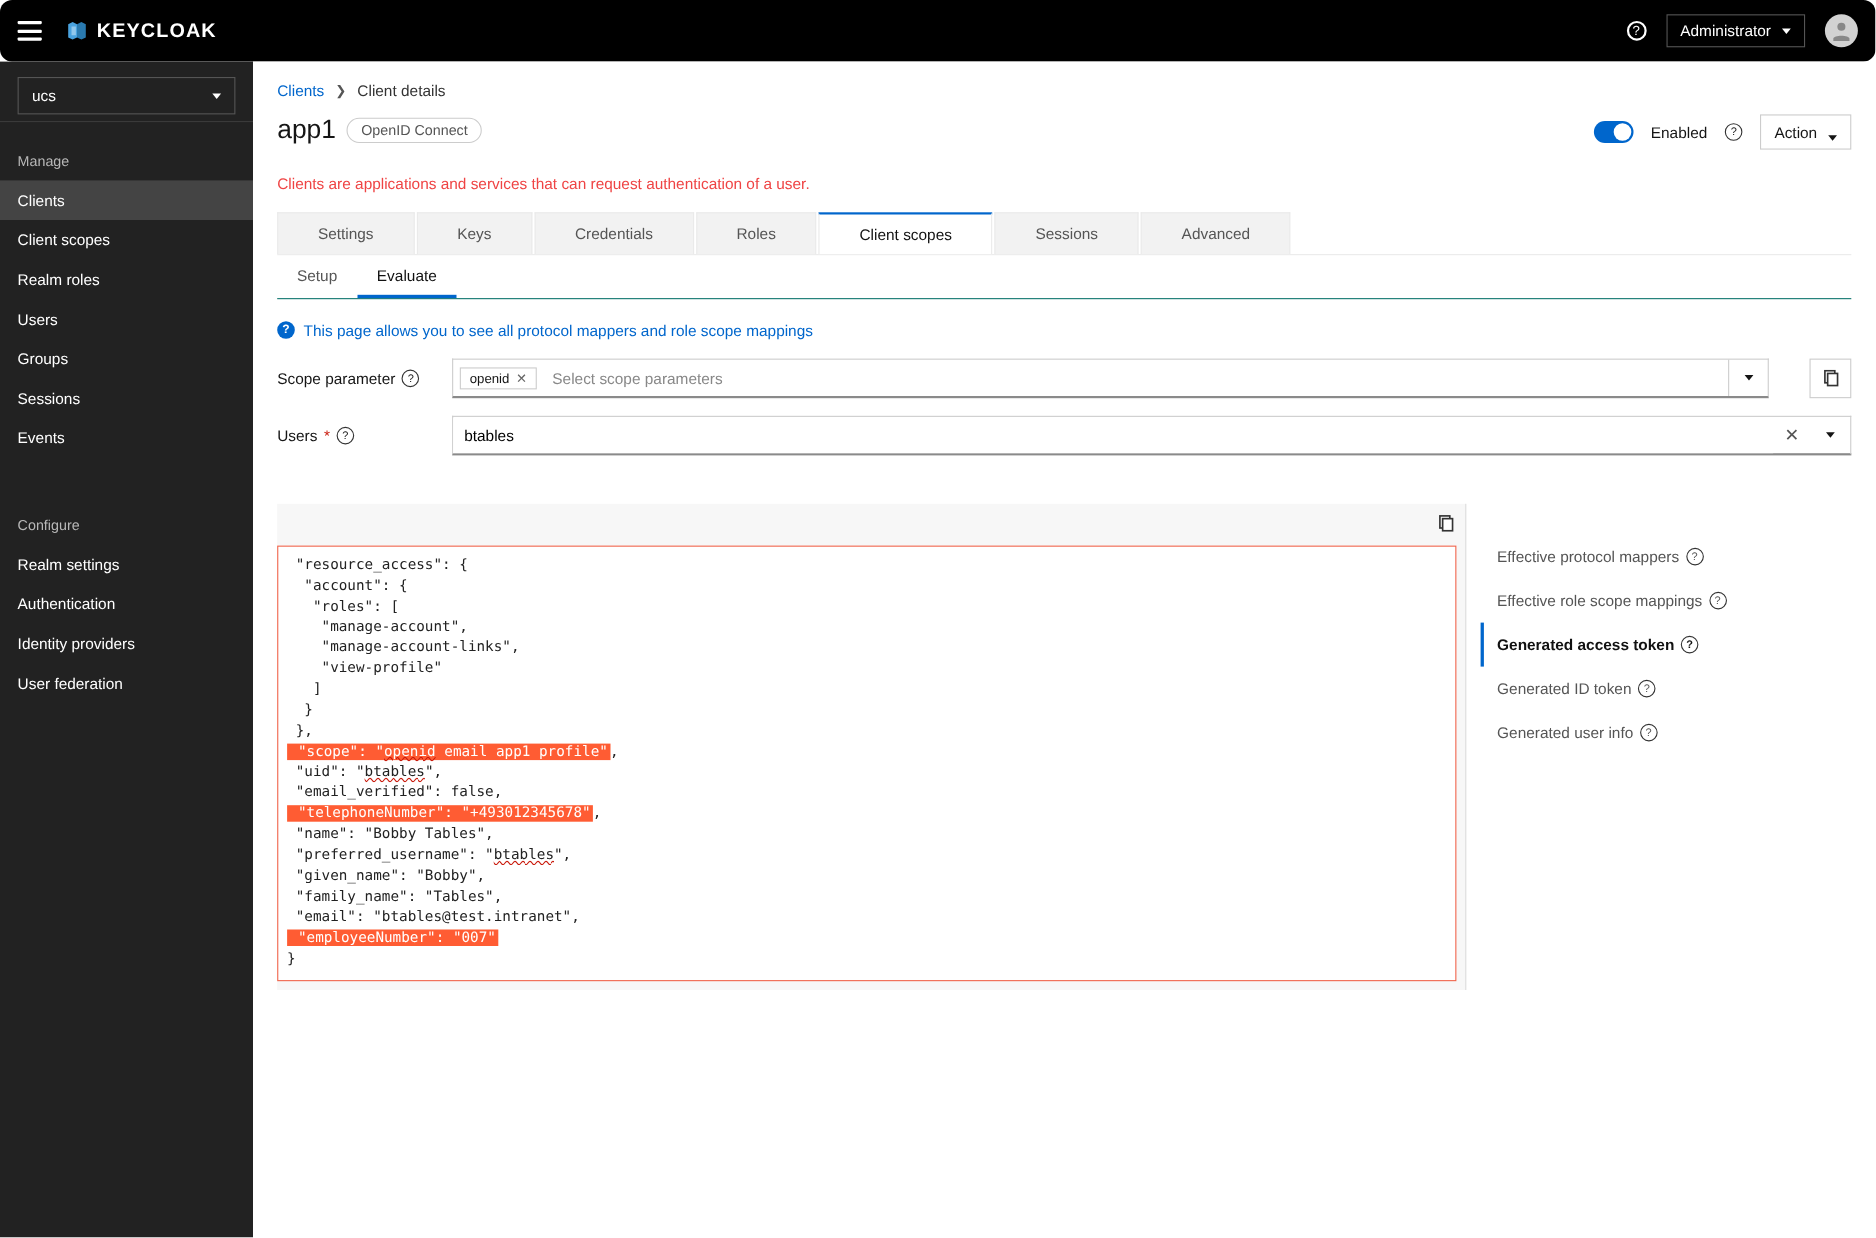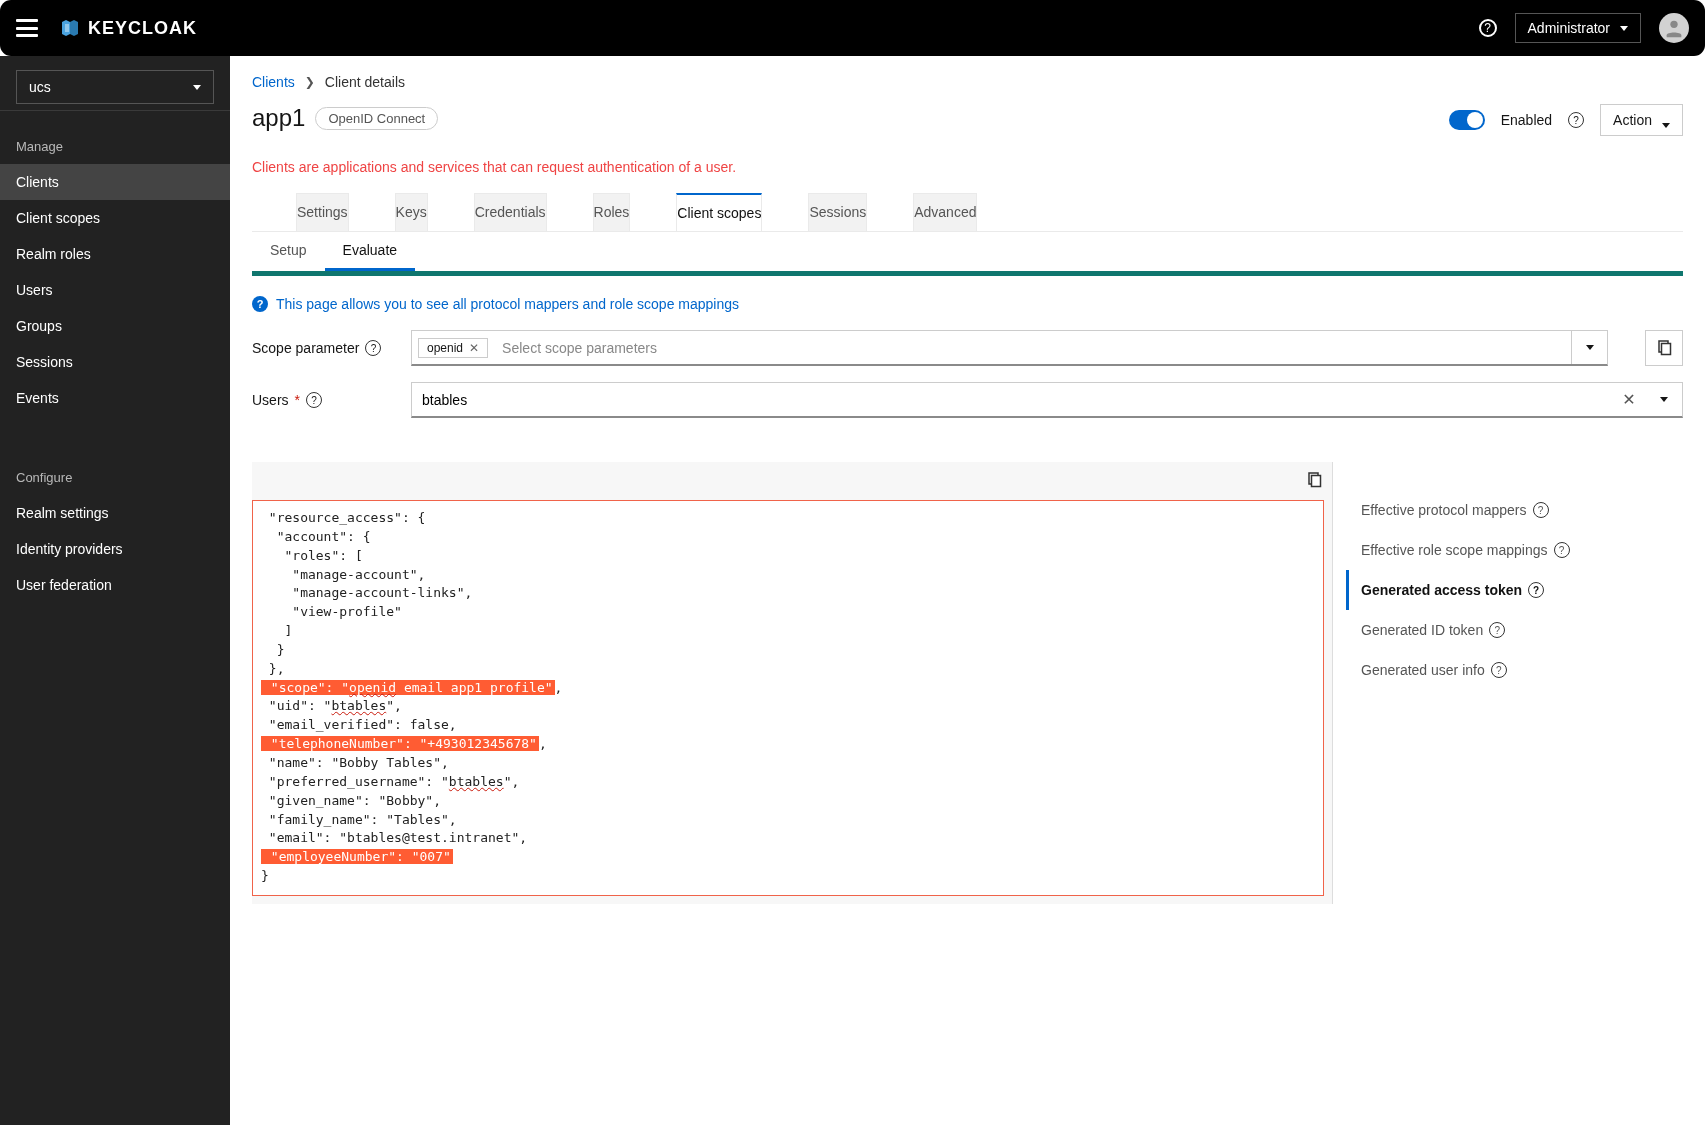--- a/index.html
+++ b/index.html
@@ -32,23 +32,23 @@
 h1 { font-size: 24px; font-weight: 400; }
 .chip { border: 1px solid #ccc; border-radius: 14px; padding: 3px 12px; font-size: 13px; color: #555; }
 .header-actions { display: flex; align-items: center; gap: 16px; }
 .toggle { width: 36px; height: 20px; background: #06c; border-radius: 10px; position: relative; cursor: pointer; }
 .toggle::after { content: ""; position: absolute; right: 2px; top: 2px; width: 16px; height: 16px; background: #fff; border-radius: 50%; }
 .enabled-label { font-size: 14px; }
 .tiny-help { width: 16px; height: 16px; border: 1.5px solid #333; border-radius: 50%; font-size: 10px; display: inline-flex; align-items: center; justify-content: center; cursor: pointer; }
 .action-dd { border: 1px solid #ccc; padding: 7px 12px; display: flex; align-items: flex-end; gap: 10px; cursor: pointer; font-size: 14px; }
 .subtitle { color: #ef4444; font-size: 14px; margin-top: 23px; margin-bottom: 18px; }
 .tabs { display: flex; border-bottom: 1px solid #eaeaea; }
-.tab { padding: 10px 0; background: #f2f2f2; color: #555; border: 1px solid #eaeaea; border-bottom: none; margin-right: 2px; cursor: pointer; font-size: 14px; margin-left: 44px; }
+.tab { padding: 10px 36px; background: #f2f2f2; color: #555; border: 1px solid #eaeaea; border-bottom: none; margin-right: 2px; cursor: pointer; font-size: 14px; }
 .tab.active { background: #fff; color: #111; border-top: 2px solid #06c; }
-.subtabs { display: flex; border-bottom: 5px solid #0f766e; margin-top: 0; }
+.subtabs { display: flex; border-bottom: 1px solid #0f766e; margin-top: 0; }
 .subtab { padding: 10px 18px; color: #555; cursor: pointer; font-size: 14px; }
 .subtab.active { color: #111; border-bottom: 3px solid #06c; font-weight: 500; }
 .info-banner { margin: 20px 0 18px; display: flex; align-items: center; gap: 8px; }
 .info-banner .icon { width: 16px; height: 16px; background: #06c; border-radius: 50%; color: #fff; display: flex; align-items: center; justify-content: center; font-size: 11px; font-weight: 700; }
 .info-banner a { color: #06c; text-decoration: none; }
 .form-row { display: flex; align-items: center; margin-bottom: 16px; gap: 25px; }
 .form-label { width: 134px; font-size: 14px; display: flex; align-items: center; gap: 6px; }
 .form-label .req { color: #c9190b; }
 .scope-field { flex: 1; display: flex; align-items: center; border: 1px solid #ccc; border-bottom: 2px solid #8a8a8a; background: #fff; padding: 0; height: 36px; }
 .scope-chip { margin: 4px 6px; border: 1px solid #ccc; background: #fff; padding: 2px 8px; font-size: 12px; display: flex; align-items: center; gap: 6px; }
@@ -122,20 +122,21 @@
         <div class="side-item">Client scopes</div>
         <div class="side-item">Realm roles</div>
         <div class="side-item">Users</div>
         <div class="side-item">Groups</div>
         <div class="side-item">Sessions</div>
         <div class="side-item">Events</div>
       </div>
     <div class="side-section-title" style="margin-top:32px">Configure</div>
     <div id="configure-items">
         <div class="side-item">Realm settings</div>
+        <div class="side-item">Authentication</div>
         <div class="side-item">Identity providers</div>
         <div class="side-item">User federation</div>
       </div>
   </div>
 
   <div class="content">
     <div class="breadcrumb">
       <a href="#">Clients</a>
       <span class="sep">❯</span>
       <span class="current">Client details</span>

